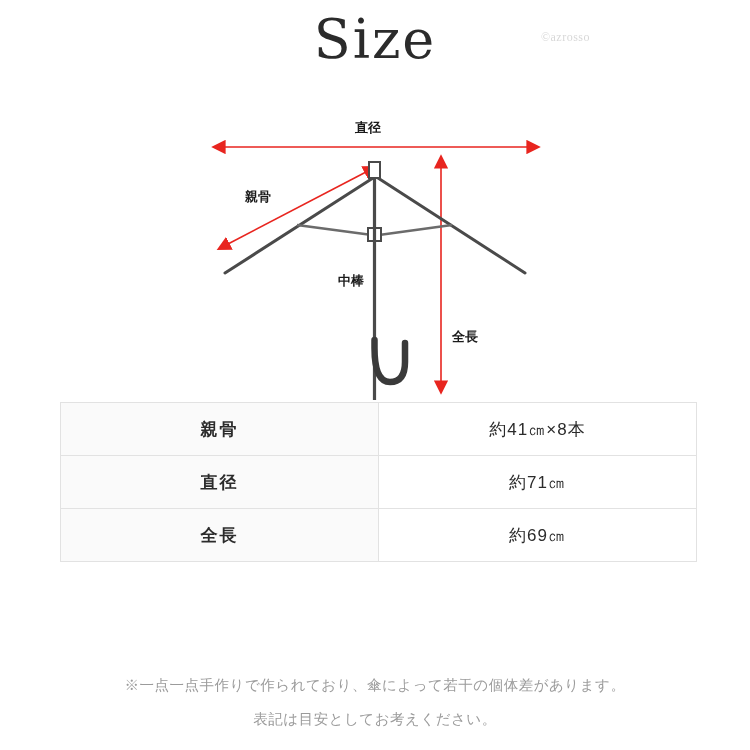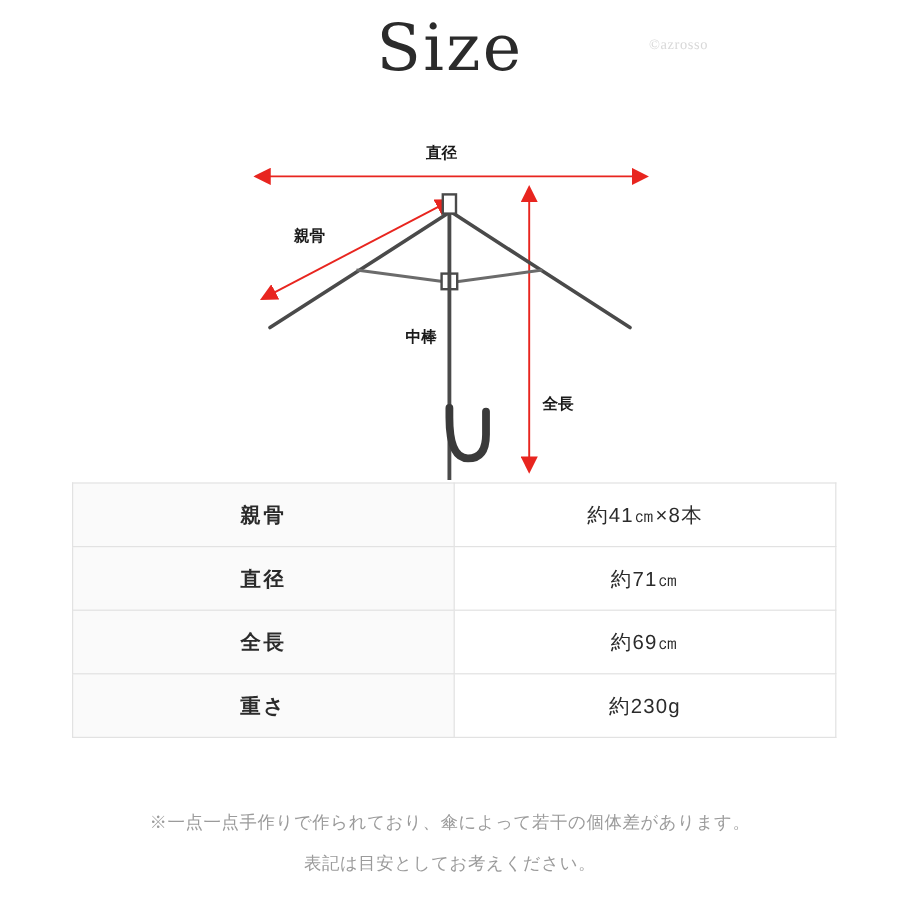--- a/index.html
+++ b/index.html
@@ -155,23 +155,19 @@
         <td class="val">約41㎝×8本</td>
       </tr>
       <tr>
         <td class="key">直径</td>
         <td class="val">約71㎝</td>
       </tr>
       <tr>
         <td class="key">全長</td>
         <td class="val">約69㎝</td>
       </tr>
-      <tr>
-        <td class="key">重さ</td>
-        <td class="val">約230g</td>
-      </tr>
     </tbody>
   </table>
 
   <div class="note note-2">表記は目安としてお考えください。</div>
   <div class="note note-1">※一点一点手作りで作られており、傘によって若干の個体差があります。</div>
 
 </div>
 
 </body></html>

